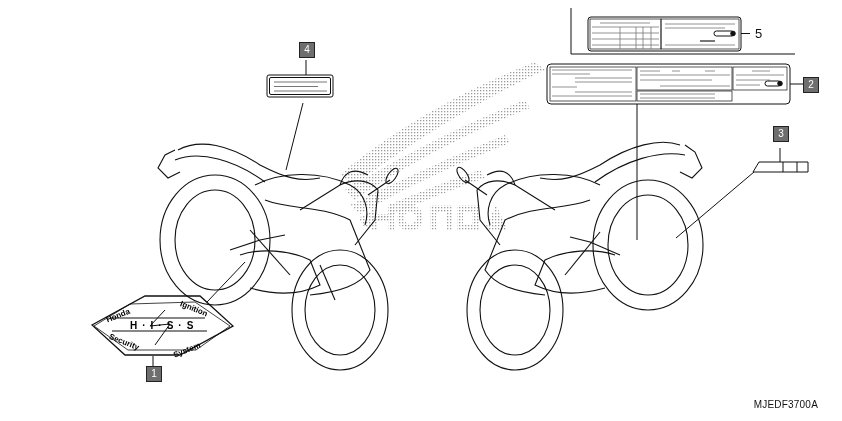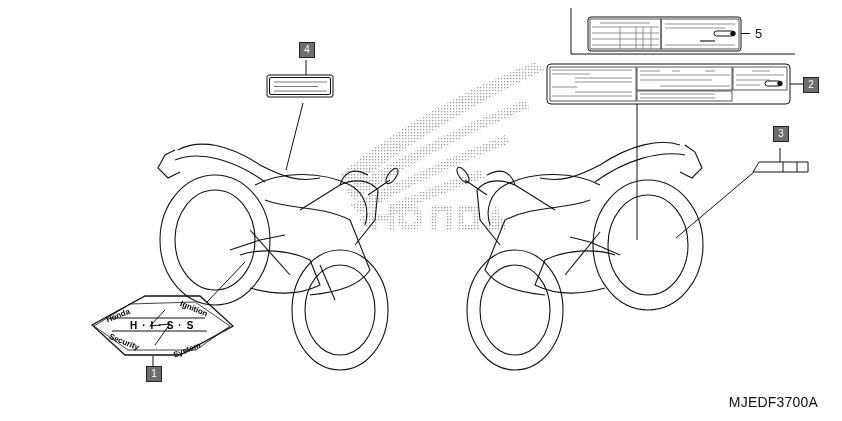--- a/index.html
+++ b/index.html
@@ -2,21 +2,21 @@
 <html><head>
 <meta charset="utf-8">
 <style>
   html, body { margin: 0; padding: 0; background: #ffffff; }
   body { width: 842px; height: 421px; position: relative; overflow: hidden;
          font-family: "Liberation Sans", sans-serif; }
   .canvas { position: absolute; left: 0; top: 0; width: 842px; height: 421px; }
   .callout { position: absolute; width: 14px; height: 14px; background: #6e6e6e;
              border: 1px solid #222; color: #fff; font-size: 10px; line-height: 14px;
              text-align: center; box-sizing: content-box; }
-  .diagram-code { position: absolute; right: 24px; bottom: 11px; font-size: 14px; color: #111;
+  .diagram-code { position: absolute; right: 24px; bottom: 11px; font-size: 10px; color: #111;
                   letter-spacing: 0.2px; }
   svg text { font-family: "Liberation Sans", sans-serif; }
 </style>
 </head>
 <body>
 
 <svg class="canvas" viewBox="0 0 842 421" xmlns="http://www.w3.org/2000/svg">
   <defs>
     <pattern id="dots" width="3" height="3" patternUnits="userSpaceOnUse">
       <rect x="0" y="0" width="1.3" height="1.3" fill="#9a9a9a"></rect>

